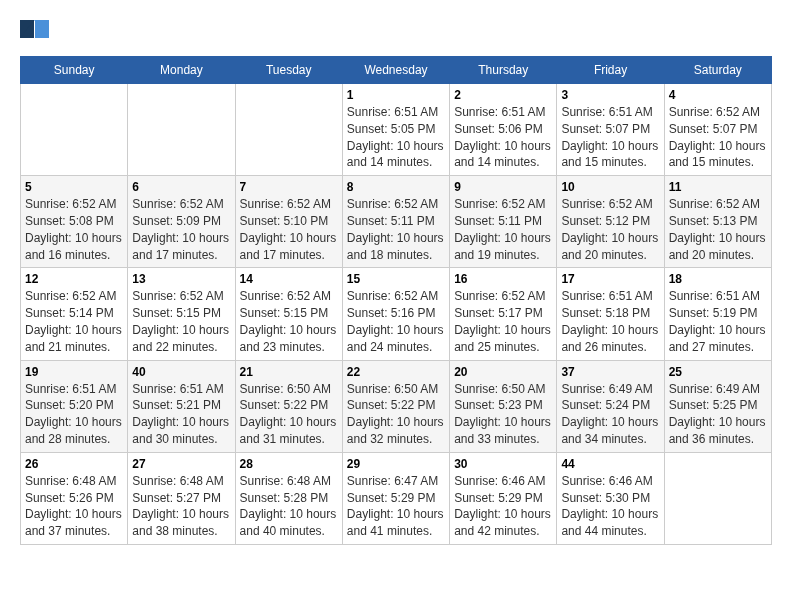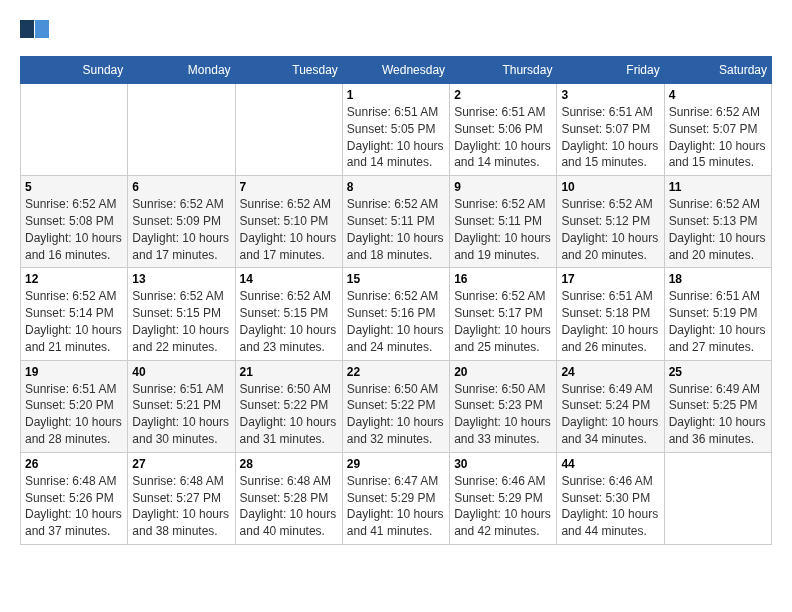--- a/index.html
+++ b/index.html
@@ -44,21 +44,21 @@
       width: 100%;
       border-collapse: collapse;
       font-size: 10.5px;
     }
     thead tr {
       background-color: #2a5fa5;
       color: #fff;
     }
     thead th {
       padding: 6px 4px;
-      text-align: right;
+      text-align: center;
       font-weight: normal;
       font-size: 12px;
       border: 1px solid #2a5fa5;
     }
     tbody td {
       border: 1px solid #ccc;
       vertical-align: top;
       padding: 4px 4px;
       width: 107px;
       min-height: 80px;
@@ -284,21 +284,21 @@
 and 32 minutes.</div>
         </td>
         <td>
           <span class="day-number">20</span>
           <div class="day-info" style="white-space: pre-line;">Sunrise: 6:50 AM
 Sunset: 5:23 PM
 Daylight: 10 hours
 and 33 minutes.</div>
         </td>
         <td>
-          <span class="day-number">24</span>
+          <span class="day-number">37</span>
           <div class="day-info" style="white-space: pre-line;">Sunrise: 6:49 AM
 Sunset: 5:24 PM
 Daylight: 10 hours
 and 34 minutes.</div>
         </td>
         <td>
           <span class="day-number">25</span>
           <div class="day-info" style="white-space: pre-line;">Sunrise: 6:49 AM
 Sunset: 5:25 PM
 Daylight: 10 hours

